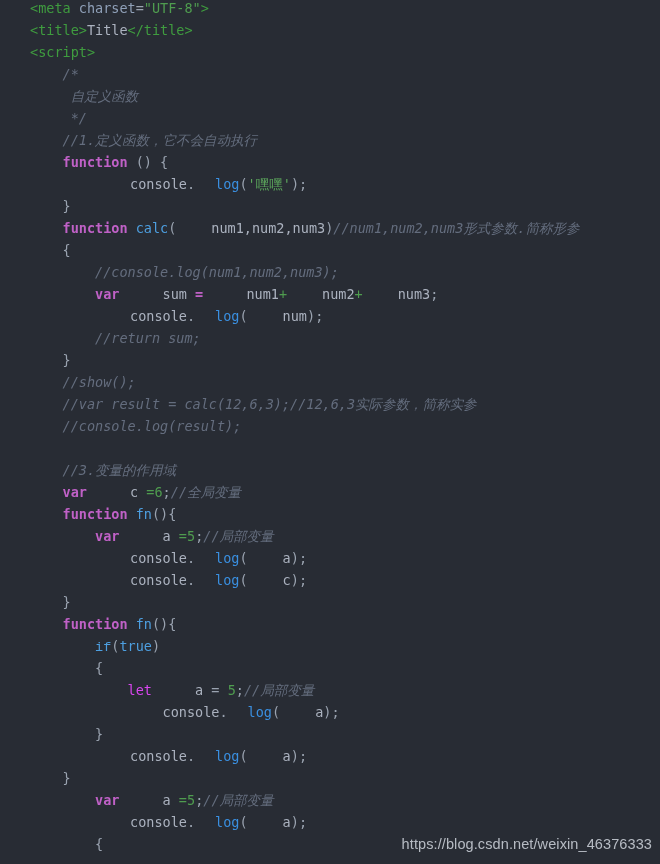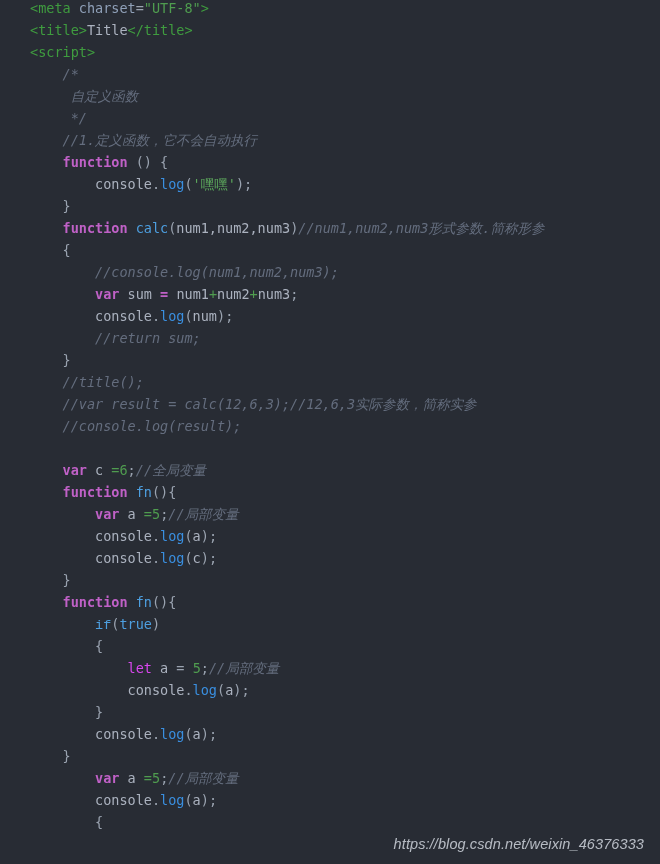--- a/index.html
+++ b/index.html
@@ -38,41 +38,40 @@
 
   
   .tok-tag      { color: #3f9c3f; }
   .tok-attr     { color: #8fa0b8; }
   .tok-string   { color: #4f9c4f; }
   .tok-strlit   { color: #5ca75c; margin-top: 16px; }
   .tok-text     { color: #abb2bf; }
   .tok-comment  { color: #646d7e; font-style: italic; }
   .tok-kw       { color: #c061c7; font-weight: bold; }
   .tok-fn       { color: #4d9fe0; }
-  .tok-method   { color: #3a8fe0; }
-  .tok-plain    { color: #abb2bf; }
+  .tok-method   { color: #3a8fe0; margin-left: 20px; }
+  .tok-plain    { color: #abb2bf; margin-left: 35px; }
   .tok-num      { color: #4f9c4f; }
   .tok-op       { color: #4f9c4f; }
   .tok-punct    { color: #9aa3b0; }
   .tok-bool     { color: #4d9fe0; }
   .tok-ctrl     { color: #4d9fe0; font-family: Liberation Mono, monospace; }
   .tok-let      { color: #d946ef; }
   .tok-brace    { color: #9aa3b0; }
 
   #watermark {
     position: absolute;
-    right: 16px;
+    right: 8px;
     bottom: 12px;
     color: #c3c8d0;
     font-family: "Liberation Sans", sans-serif;
     font-size: 14.5px;
     letter-spacing: 0.1px;
     opacity: 0.92;
     pointer-events: none;
-    font-style: italic;
   }
 </style>
 </head>
 <body>
 
 <div id="editor">
 
   <div class="code-line"><span class="tok-tag">&lt;meta</span> <span class="tok-attr">charset</span><span class="tok-punct">=</span><span class="tok-string">"UTF-8"</span><span class="tok-tag">&gt;</span></div>
 
   <div class="code-line"><span class="tok-tag">&lt;title&gt;</span><span class="tok-text">Title</span><span class="tok-tag">&lt;/title&gt;</span></div>
@@ -101,28 +100,29 @@
 
   <div class="code-line">        <span class="tok-kw">var</span> <span class="tok-plain">sum</span> <span class="tok-kw">=</span> <span class="tok-plain">num1</span><span class="tok-op">+</span><span class="tok-plain">num2</span><span class="tok-op">+</span><span class="tok-plain">num3</span><span class="tok-punct">;</span></div>
 
   <div class="code-line">        <span class="tok-plain">console</span><span class="tok-punct">.</span><span class="tok-method">log</span><span class="tok-punct">(</span><span class="tok-plain">num</span><span class="tok-punct">);</span></div>
 
   <div class="code-line">        <span class="tok-comment">//return sum;</span></div>
 
   <div class="code-line">    <span class="tok-brace">}</span></div>
 
 
-  <div class="code-line">    <span class="tok-comment">//title();</span></div>
+  <div class="code-line">    <span class="tok-comment">//show();</span></div>
 
   <div class="code-line">    <span class="tok-comment">//var result = calc(12,6,3);//12,6,3实际参数，简称实参</span></div>
 
   <div class="code-line">    <span class="tok-comment">//console.log(result);</span></div>
 
   <div class="code-line">&nbsp;</div>
 
+  <div class="code-line">    <span class="tok-comment">//3.变量的作用域</span></div>
 
   <div class="code-line">    <span class="tok-kw">var</span> <span class="tok-plain">c</span> <span class="tok-op">=</span><span class="tok-num">6</span><span class="tok-punct">;</span><span class="tok-comment">//全局变量</span></div>
 
   <div class="code-line">    <span class="tok-kw">function</span> <span class="tok-fn">fn</span><span class="tok-punct">(){</span></div>
 
   <div class="code-line">        <span class="tok-kw">var</span> <span class="tok-plain">a</span> <span class="tok-op">=</span><span class="tok-num">5</span><span class="tok-punct">;</span><span class="tok-comment">//局部变量</span></div>
 
   <div class="code-line">        <span class="tok-plain">console</span><span class="tok-punct">.</span><span class="tok-method">log</span><span class="tok-punct">(</span><span class="tok-plain">a</span><span class="tok-punct">);</span></div>
 
   <div class="code-line">        <span class="tok-plain">console</span><span class="tok-punct">.</span><span class="tok-method">log</span><span class="tok-punct">(</span><span class="tok-plain">c</span><span class="tok-punct">);</span></div>

